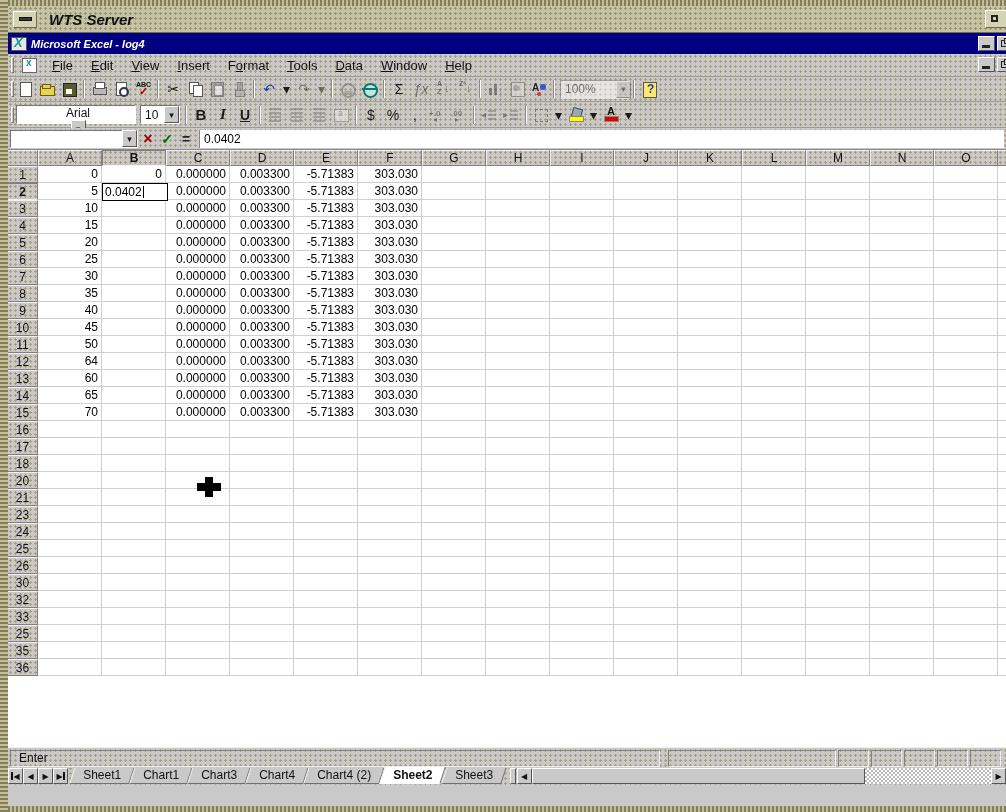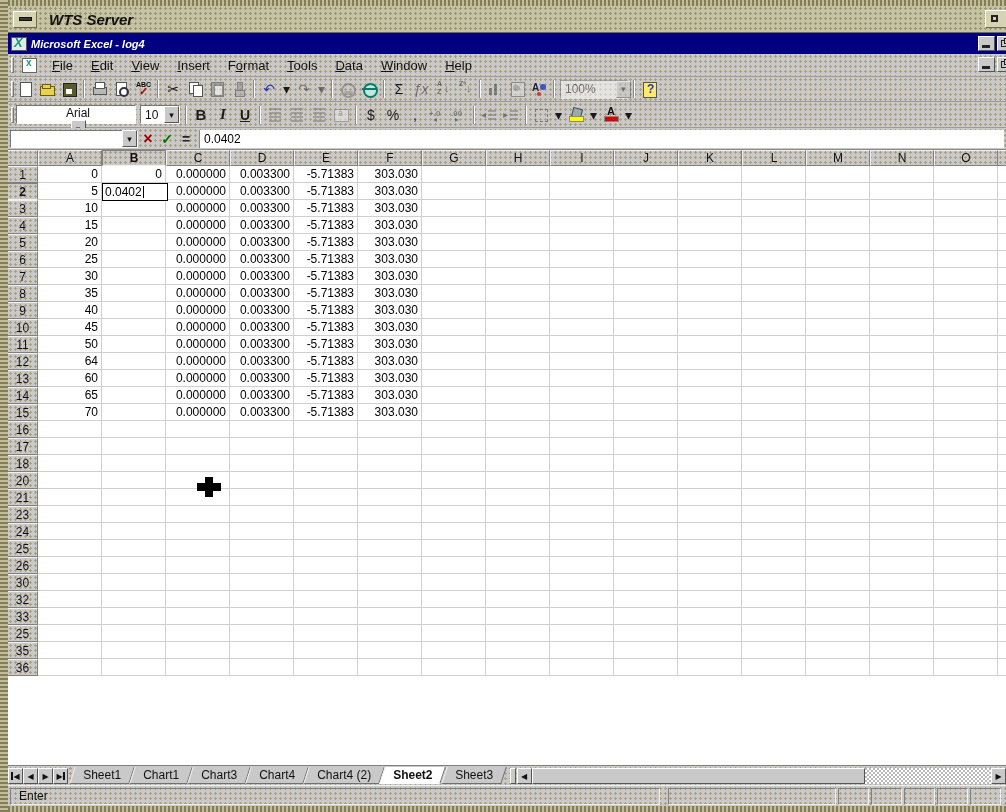--- a/index.html
+++ b/index.html
@@ -198,21 +198,21 @@
     border-top:1px solid #fff; border-left:1px solid #fff; border-right:1px solid #555; border-bottom:1px solid #555; flex:none;}
   .hscroll { flex:1; display:flex; margin-top:2px; height:16px; }
   .sc-arrow { width:15px; height:16px; background:#c9c9c9; border-top:1px solid #fff; border-left:1px solid #fff;
     border-right:1px solid #555; border-bottom:1px solid #555; display:flex; align-items:center; justify-content:center;
     font-size:8px; color:#111; flex:none; }
   .sc-thumb { width:333px; height:16px; background:#c9c9c9; border-top:1px solid #fff; border-left:1px solid #fff;
     border-right:1px solid #555; border-bottom:1px solid #555; flex:none; }
   .sc-track { flex:1; background:repeating-conic-gradient(#ffffff 0% 25%, #b8b8b8 0% 50%) 0 0/4px 4px; }
 
   
-  .statusbar { position:absolute; left:8px; top:785px; width:998px; height:21px;
+  .statusbar { position:absolute; left:8px; top:747px; width:998px; height:21px;
     border-top:1px solid #f0f0f0; display:flex; align-items:center; }
   .st-msg { width:650px; height:17px; margin-left:2px; border:1px solid; border-color:#808080 #f0f0f0 #f0f0f0 #808080;
     font-size:12px; color:#111; padding-left:8px; display:flex; align-items:center; }
   .st-panel { height:17px; margin-left:2px; border:1px solid; border-color:#808080 #f0f0f0 #f0f0f0 #808080; }
   .p-wide { width:168px; } .p-sm { width:31px; }
 </style>
 </head>
 <body>
 
 <div class="screen">

